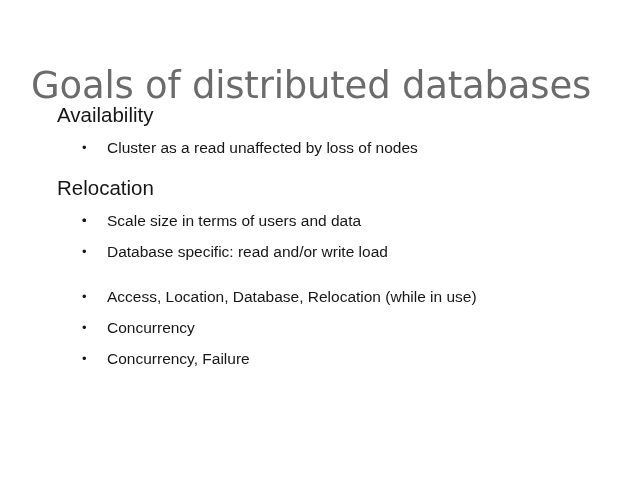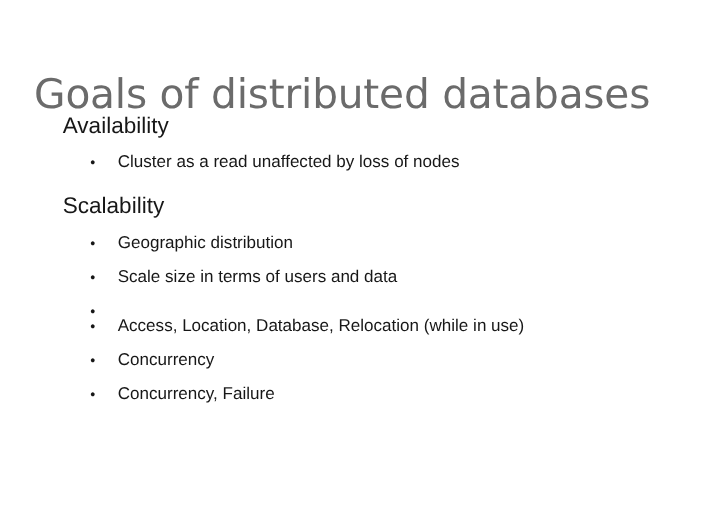--- a/index.html
+++ b/index.html
@@ -97,33 +97,33 @@
         <li class="bullet-item">
           <span class="bullet-dot">•</span>
           <span>Cluster as a read unaffected by loss of nodes</span>
         </li>
       </ul>
     </div>
 
     <div class="group-gap-1"></div>
 
     <div class="group">
-      <div class="heading">Scalability</div>
+      <div class="heading">Relocation</div>
       <div class="bullet-lead"></div>
       <ul class="bullets">
         <li class="bullet-item">
           <span class="bullet-dot">•</span>
-          <span>Geographic distribution</span>
         </li>
         <li class="bullet-item">
           <span class="bullet-dot">•</span>
           <span>Scale size in terms of users and data</span>
         </li>
         <li class="bullet-item">
           <span class="bullet-dot">•</span>
+          <span>Database specific: read and/or write load</span>
         </li>
       </ul>
     </div>
 
     <div class="group-gap-2"></div>
 
     <div class="group">
       <div class="bullet-lead"></div>
       <ul class="bullets">
         <li class="bullet-item">

